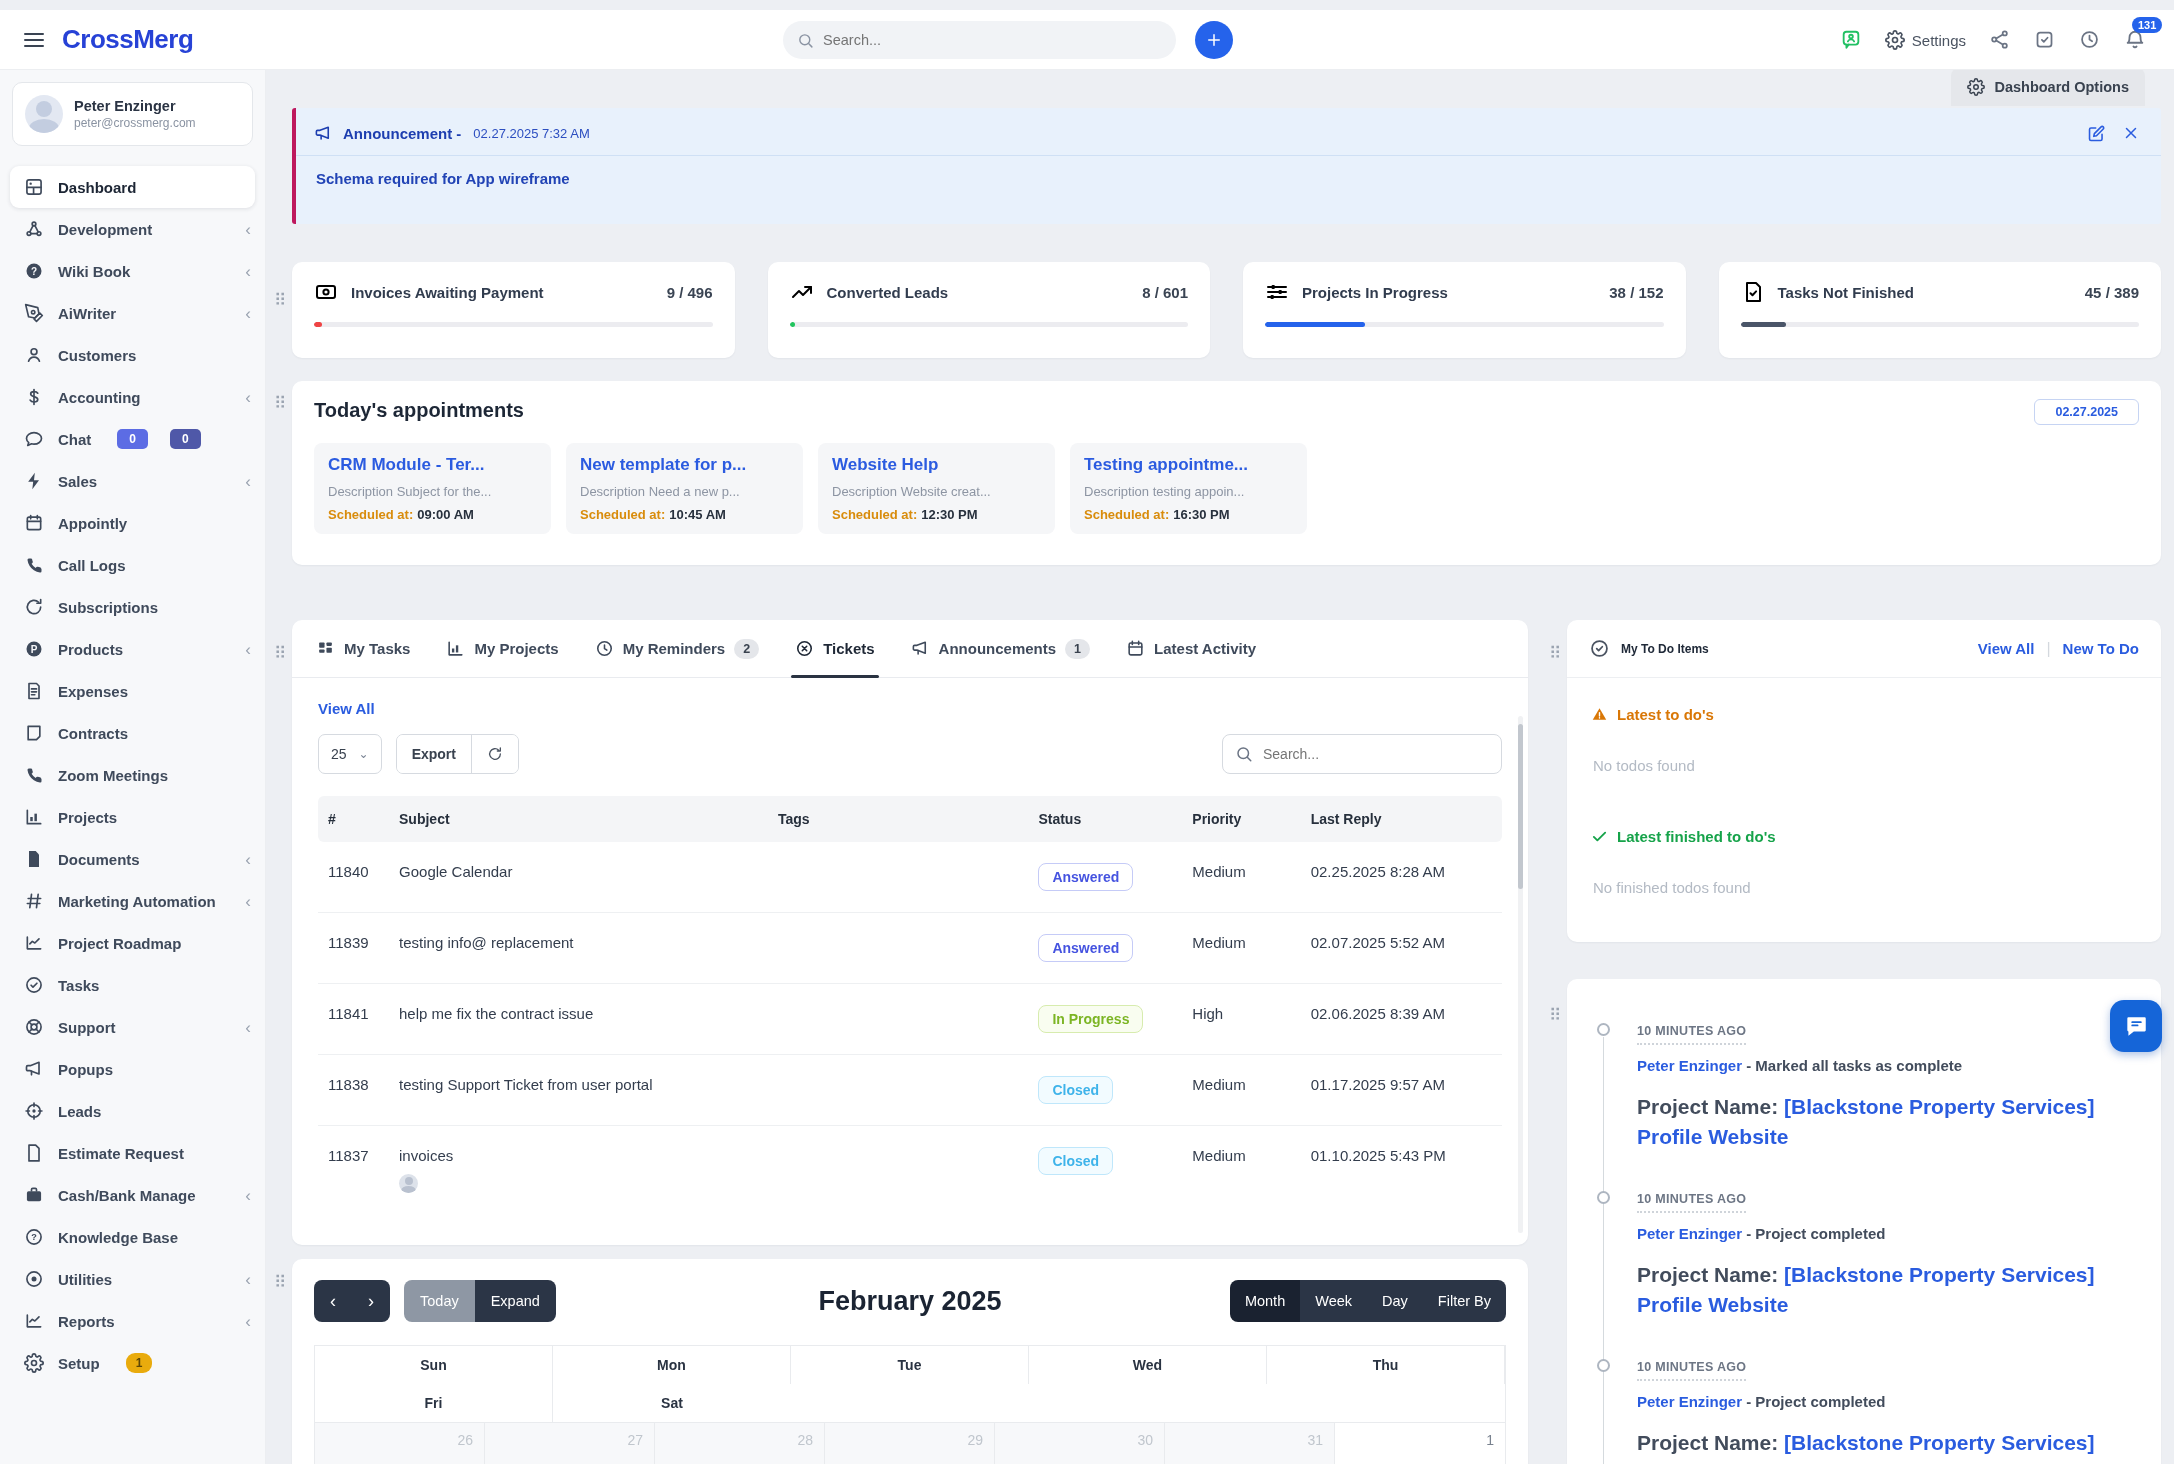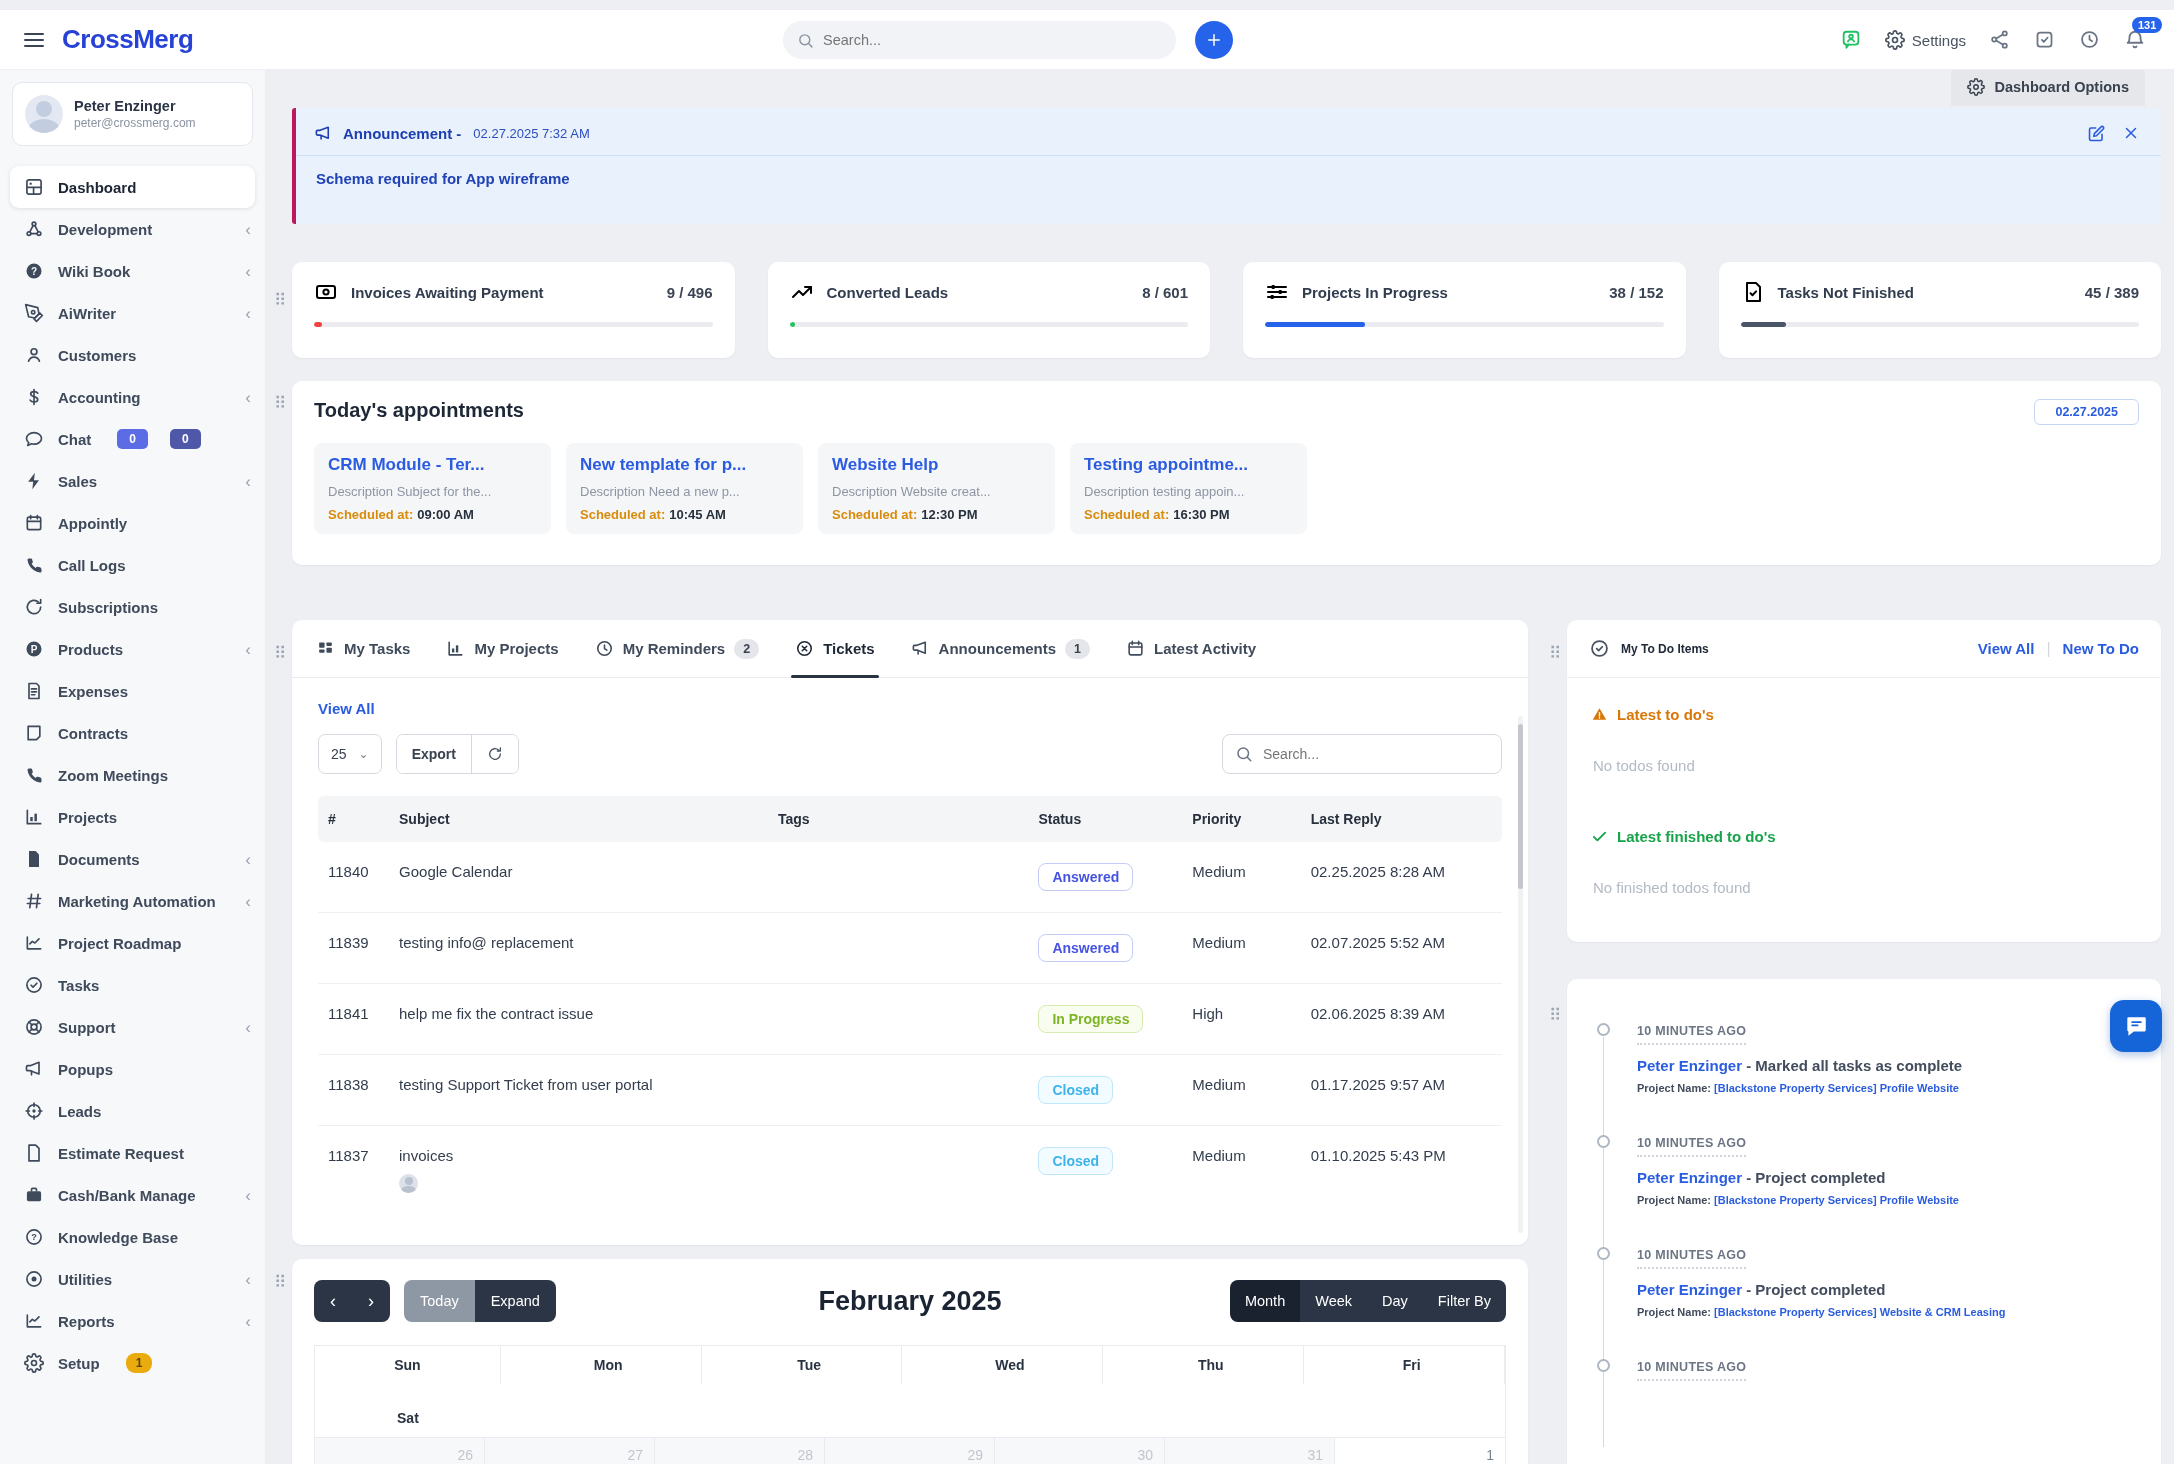--- a/index.html
+++ b/index.html
@@ -112,21 +112,21 @@
   .nav-grp { display:flex; background:#2b3546; border-radius:8px; overflow:hidden; }
   .nav-btn { width:38px; height:42px; color:#fff; display:flex; align-items:center; justify-content:center; font-size:18px; cursor:pointer; }
   .td-grp { display:flex; border-radius:8px; overflow:hidden; margin-left:14px; }
   .td-btn { height:42px; display:flex; align-items:center; padding:0 16px; font-size:14.5px; color:#fff; cursor:pointer; background:#2b3546; }
   .td-btn.lite { background:#8e97a4; }
   .cal-title { position:absolute; left:0; right:0; text-align:center; font-size:27px; font-weight:bold; color:#1b2433; pointer-events:none; }
   .view-grp { margin-left:auto; display:flex; border-radius:8px; overflow:hidden; }
   .view-btn { height:42px; display:flex; align-items:center; padding:0 15px; font-size:14.5px; color:#fff; background:#2b3546; cursor:pointer; }
   .view-btn.active { background:#1a2230; }
   .cal-grid { margin-top:22px; border:1px solid #e9ebee; }
-  .cal-dow { display:grid; grid-template-columns:repeat(6,1fr);gap:15px; }
+  .cal-dow { display:grid; grid-template-columns:repeat(5,1fr); }
   .dow-cell { height:38px; display:flex; align-items:center; justify-content:center; font-size:14px; font-weight:600; color:#2a3342; border-right:1px solid #e9ebee; background:#fff; }
   .dow-cell:last-child { border-right:none; }
   .cal-week { display:grid; grid-template-columns:repeat(7,1fr); }
   .day-cell { height:112px; border-top:1px solid #e9ebee; border-right:1px solid #e9ebee; background:#fff; text-align:right; padding:9px 11px; font-size:14px; color:#79828f; cursor:pointer; }
   .day-cell:last-child { border-right:none; }
   .day-cell.muted { background:#f7f8fa; color:#c0c6cd; }
 
   
   .todo-card { position:absolute; left:1301px; width:594px; top:560px; height:322px; background:#fff; border-radius:10px; box-shadow:0 1px 2px rgba(25,35,55,.05); }
   .panel-head { display:flex; align-items:center; gap:11px; height:58px; padding:0 22px; border-bottom:1px solid #edeff2; }
@@ -145,21 +145,21 @@
 
   .activity-card { position:absolute; left:1301px; width:594px; top:919px; height:560px; background:#fff; border-radius:10px; box-shadow:0 1px 2px rgba(25,35,55,.05); }
   .act-list { position:relative; padding:42px 26px 10px 30px; }
   .act-line { position:absolute; left:36px; top:58px; bottom:-20px; width:1px; background:#d5dade; }
   .act-item { position:relative; padding-left:40px; margin-bottom:36px; }
   .act-dot { position:absolute; left:0; top:2px; width:13px; height:13px; border:2px solid #aeb6c1; border-radius:50%; background:#fff; }
   .act-time { display:inline-block; font-size:12.5px; font-weight:600; color:#6d7685; letter-spacing:0.3px; border-bottom:2px dotted #cfd4da; padding-bottom:5px; }
   .act-line1 { margin-top:12px; font-size:15px; }
   .act-user { color:#2a5cdf; font-weight:bold; cursor:pointer; }
   .act-action { color:#424c5c; font-weight:600; }
-  .act-line2 { margin-top:7px; font-size:11px; line-height:1.45; }
+  .act-line2 { margin-top:18px; font-size:21px; line-height:1.45; }
   .act-plabel { color:#424c5c; font-weight:600; }
   .act-proj { color:#2a5cdf; font-weight:600; cursor:pointer; }
 
   .drag-handle { position:absolute; color:#9aa3b0; font-size:17px; cursor:grab; user-select:none; }
   .chat-fab { position:absolute; right:12px; top:940px; width:52px; height:52px; border-radius:14px; background:#1565d8; display:flex; align-items:center; justify-content:center; cursor:pointer; box-shadow:0 3px 8px rgba(20,80,180,.35); z-index:40; }
   .chat-fab svg { width:26px; height:26px; }
 </style>
 </head>
 <body>
 

